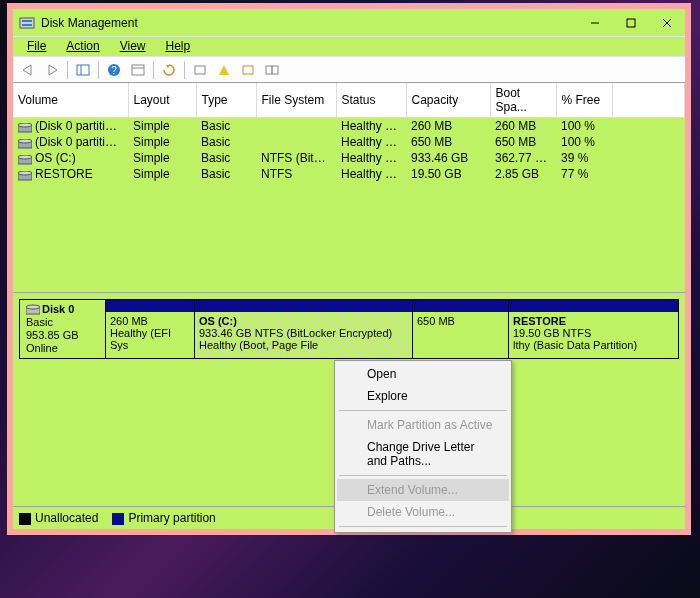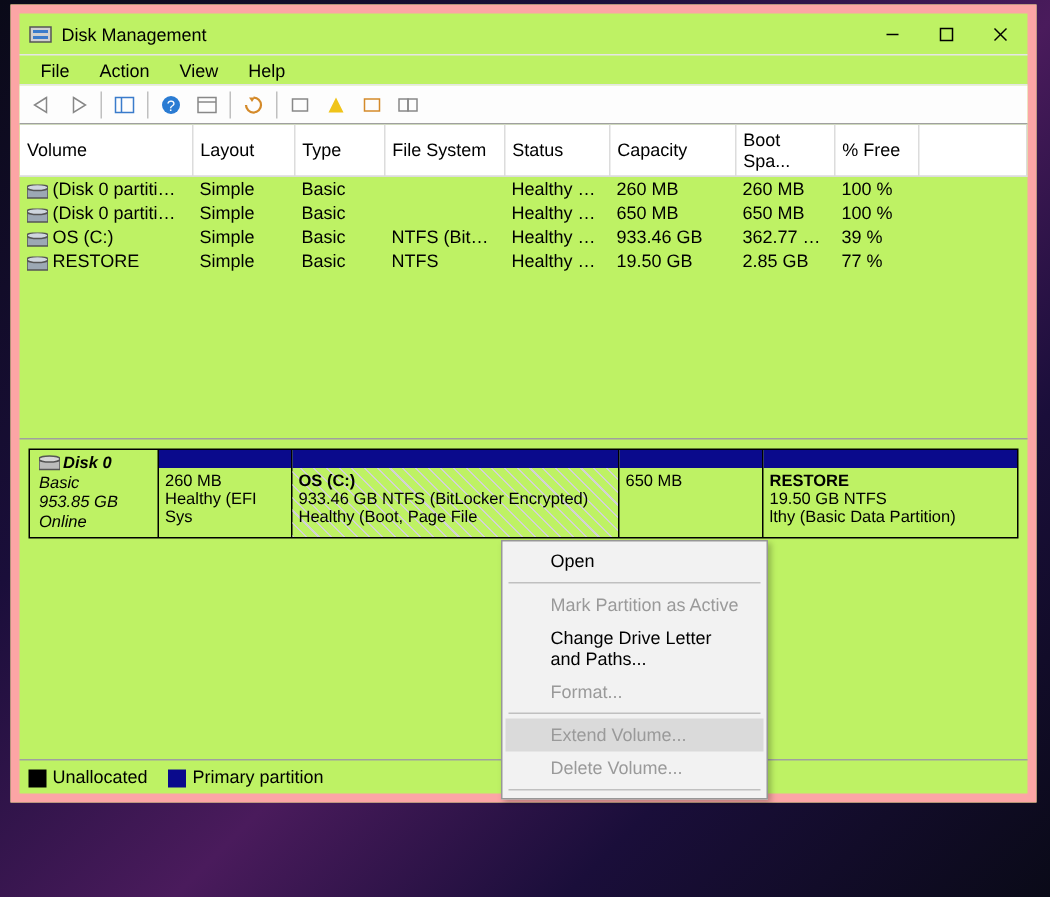--- a/index.html
+++ b/index.html
@@ -10,38 +10,38 @@
   .window { position:absolute; left:7px; top:3px; width:684px; height:532px;
             background:#bef264; border:6px solid #fca5a5; display:flex; flex-direction:column;}
   
   .titlebar { height:28px; display:flex; align-items:center; padding-left:6px; border-bottom:1px solid #e5e5e5;}
   .titlebar .appicon { width:16px; height:16px; margin-right:6px; }
   .appicon svg { width:16px; height:16px;}
   .title { flex:1; font-size:12px; color:#000;}
   .winbtns { display:flex;}
   .winbtn { width:36px; height:28px; display:flex; align-items:center; justify-content:center;}
   
-  .menubar { height:20px; display:flex; align-items:flex-end; padding-left:4px; border-bottom:1px solid #e5e5e5;}
+  .menubar { height:20px; display:flex; align-items:flex-start; padding-left:4px; border-bottom:1px solid #e5e5e5;text-decoration:underline;}
   .menuitem { padding:2px 10px;}
   
   .toolbar { height:26px; display:flex; align-items:center; padding:0 4px; border-bottom:1px solid #a0a0a0; gap:2px; background:#fdfdfd;}
   .tbtn { width:22px; height:22px; display:flex; align-items:center; justify-content:center; border:1px solid transparent;}
   .tsep { width:1px; height:18px; background:#c0c0c0; margin:0 2px;}
   
   .vollist { border-bottom:1px solid #a0a0a0; flex:0 0 210px; overflow:auto;}
   table { border-collapse:collapse; width:100%; table-layout:fixed;}
   th { text-align:left; font-weight:400; font-size:12px; padding:3px 5px; border-right:1px solid #dcdcdc; border-bottom:1px solid #dcdcdc; background:#fff; color:#000;}
   td { padding:1px 5px; font-size:12px; white-space:nowrap; overflow:hidden; text-overflow:ellipsis;}
   .volicon { display:inline-block; width:14px; height:10px; vertical-align:middle; margin-right:3px;}
   .volicon svg{width:14px;height:10px;}
   tr.data-row td{height:16px;}
   
   .diskmap { flex:1; padding:6px; display:flex; flex-direction:column; gap:4px;}
   .diskrow { display:flex; height:60px; border:1px solid #000;}
-  .diskhdr { width:92px; padding:3px 6px; font-size:11px; line-height:13px; border-right:1px solid #000;font-style:italic;}
+  .diskhdr { width:92px; padding:3px 6px; font-size:11px; line-height:13px; border-right:1px solid #000;}
   .diskhdr .dicon { display:inline-block; width:14px; height:12px; vertical-align:middle; margin-right:2px;}
   .parts { flex:1; display:flex;}
   .bluecap{ height:12px; background:#0a0a8c;}
   .part { border-left:1px solid #000; display:flex; flex-direction:column;}
   .part.first{border-left:none;}
   .partbody { flex:1; padding:3px 4px; font-size:11px; line-height:12px; overflow:hidden;}
   .part.sel .partbody{
     background-image:repeating-linear-gradient(45deg,#d3d3d3 0,#d3d3d3 1px,transparent 1px,transparent 6px);
   }
   .partbody b{font-weight:700;}
@@ -284,21 +284,21 @@
 
   <div class="legend">
     <span><span class="lswatch black"></span><span>Unallocated</span></span>
     <span><span class="lswatch blue"></span><span>Primary partition</span></span>
   </div>
 
 </div>
 
 <div class="ctxmenu" id="ctxmenu">
     <div class="ctxitem">Open</div>
+    <div class="ctxitem">Explore</div>
     <div class="ctxsep"></div>
     <div class="ctxitem disabled">Mark Partition as Active</div>
     <div class="ctxitem">Change Drive Letter and Paths...</div>
-    <div class="ctxitem disabled">Format...</div>
     <div class="ctxsep"></div>
     <div class="ctxitem disabled hl">Extend Volume...</div>
     <div class="ctxitem disabled">Delete Volume...</div>
     <div class="ctxsep"></div>
   </div>
 
 </body></html>

